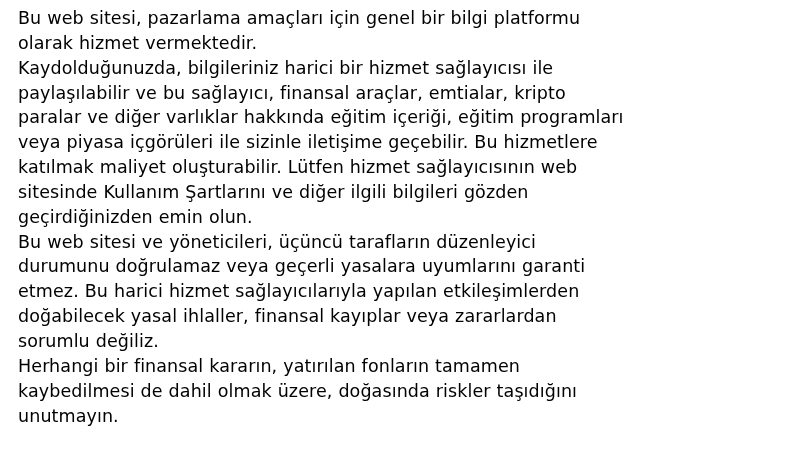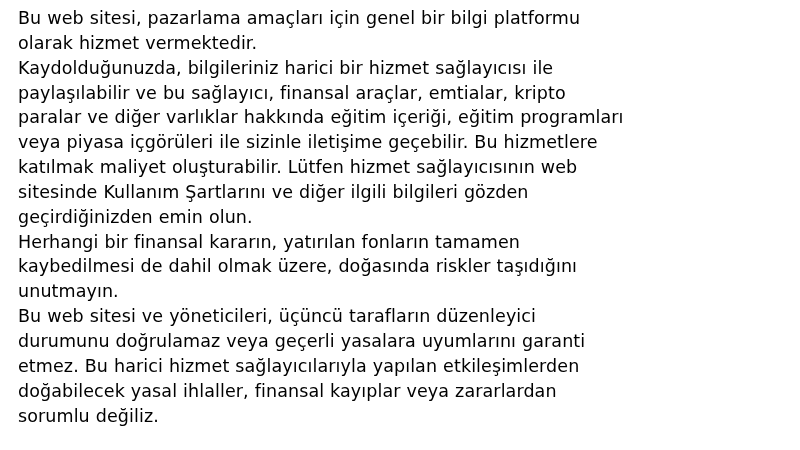--- a/index.html
+++ b/index.html
@@ -27,15 +27,15 @@
     word-spacing: 0.3px;
     text-align: left;
   }
 </style>
 </head>
 <body>
 
 <div class="disclaimer">
   <p class="para">Bu web sitesi, pazarlama amaçları için genel bir bilgi platformu olarak hizmet vermektedir.</p>
   <p class="para">Kaydolduğunuzda, bilgileriniz harici bir hizmet sağlayıcısı ile paylaşılabilir ve bu sağlayıcı, finansal araçlar, emtialar, kripto paralar ve diğer varlıklar hakkında eğitim içeriği, eğitim programları veya piyasa içgörüleri ile sizinle iletişime geçebilir. Bu hizmetlere katılmak maliyet oluşturabilir. Lütfen hizmet sağlayıcısının web sitesinde Kullanım Şartlarını ve diğer ilgili bilgileri gözden geçirdiğinizden emin olun.</p>
+  <p class="para">Bu web sitesi ve yöneticileri, üçüncü tarafların düzenleyici durumunu doğrulamaz veya geçerli yasalara uyumlarını garanti etmez. Bu harici hizmet sağlayıcılarıyla yapılan etkileşimlerden doğabilecek yasal ihlaller, finansal kayıplar veya zararlardan sorumlu değiliz.</p>
   <p class="para">Herhangi bir finansal kararın, yatırılan fonların tamamen kaybedilmesi de dahil olmak üzere, doğasında riskler taşıdığını unutmayın.</p>
-  <p class="para">Bu web sitesi ve yöneticileri, üçüncü tarafların düzenleyici durumunu doğrulamaz veya geçerli yasalara uyumlarını garanti etmez. Bu harici hizmet sağlayıcılarıyla yapılan etkileşimlerden doğabilecek yasal ihlaller, finansal kayıplar veya zararlardan sorumlu değiliz.</p>
 </div>
 
 </body></html>

